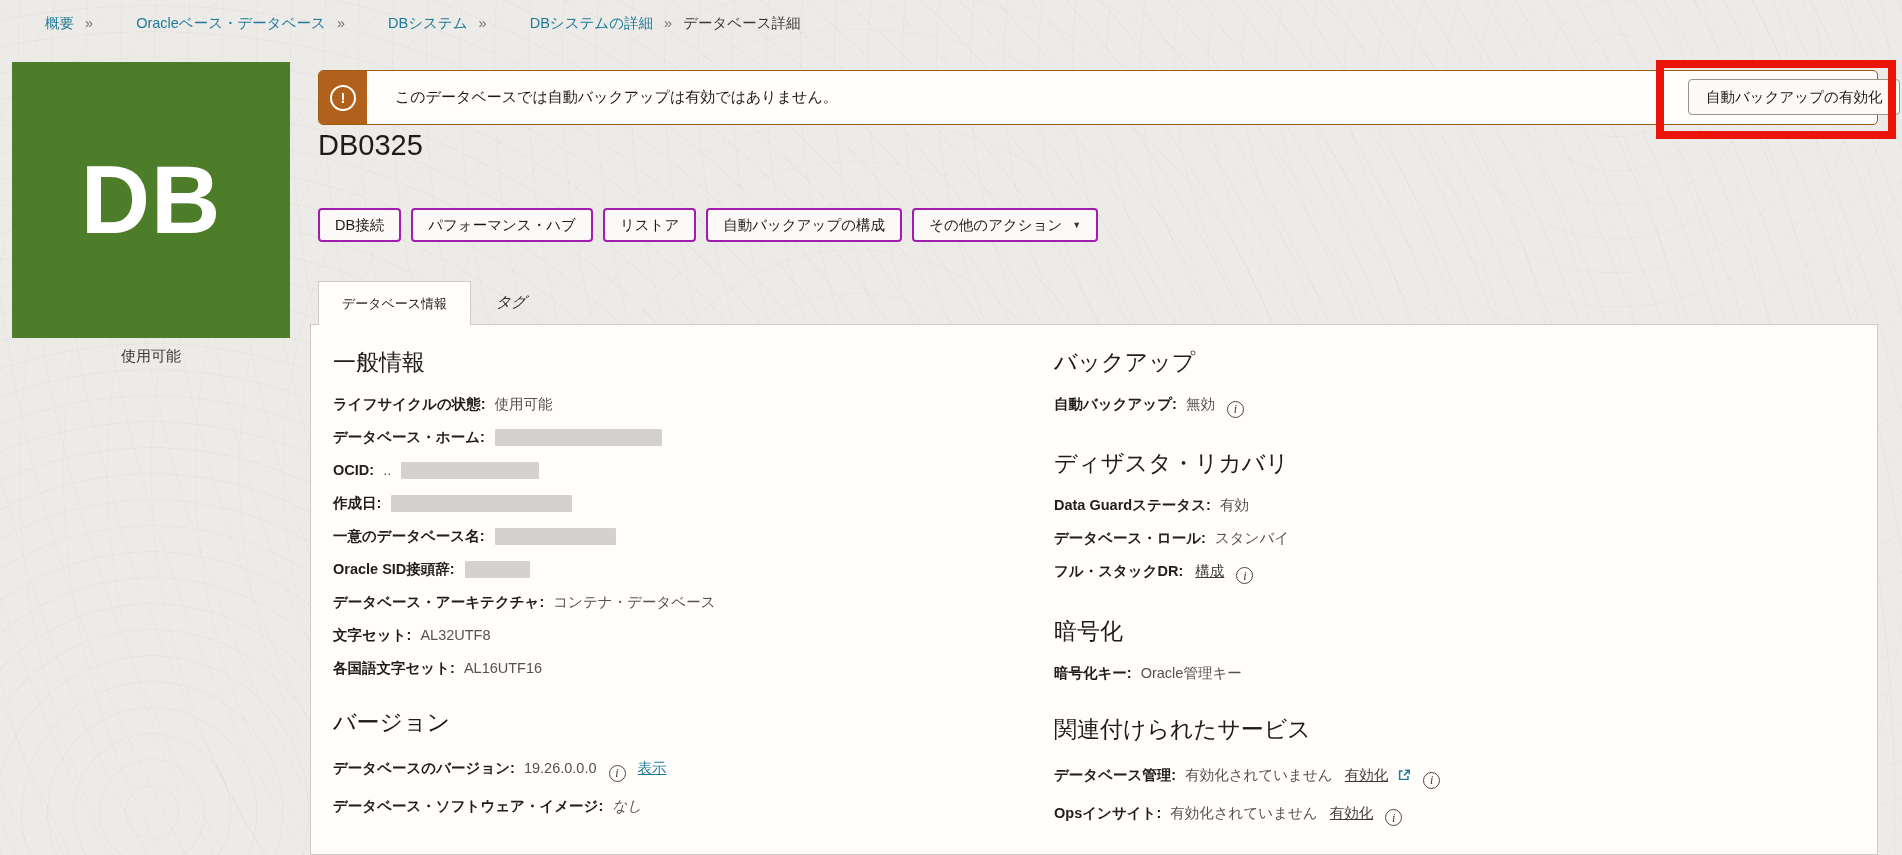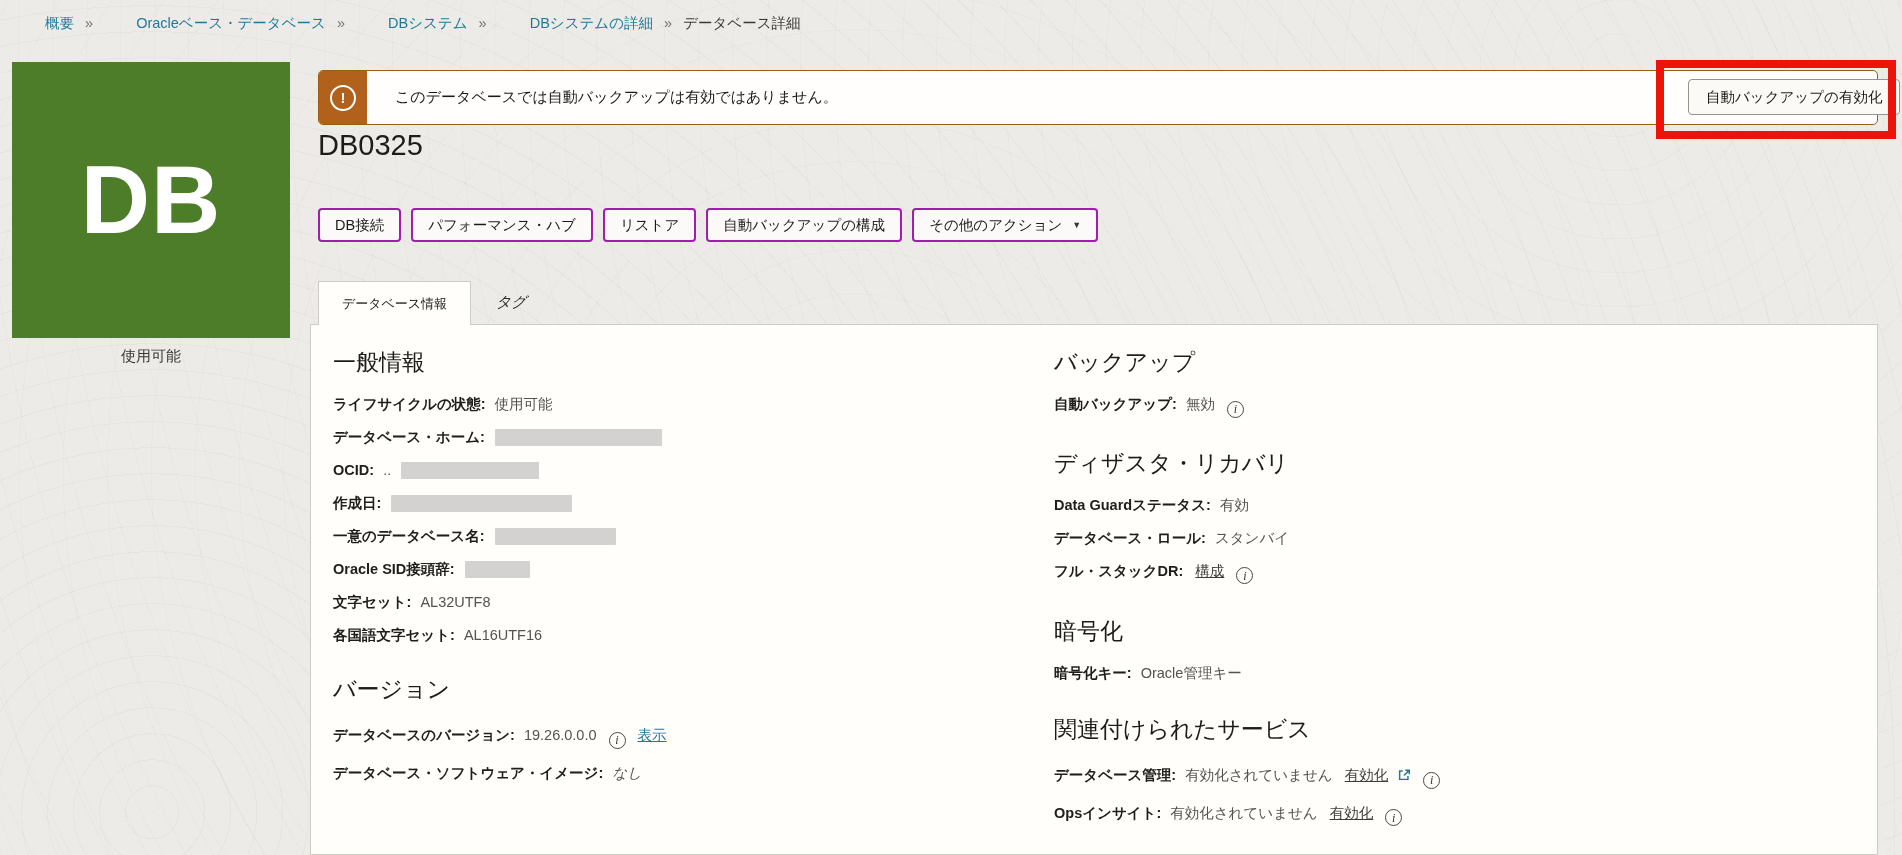--- a/index.html
+++ b/index.html
@@ -158,20 +158,24 @@
     </div>
     <div class="row">
       <span class="lbl">一意のデータベース名:</span>
       <span class="bar bar-unique"></span>
     </div>
     <div class="row">
       <span class="lbl">Oracle SID接頭辞:</span>
       <span class="bar bar-sid"></span>
     </div>
     <div class="row">
+      <span class="lbl">データベース・アーキテクチャ:</span>
+      <span class="val">コンテナ・データベース</span>
+    </div>
+    <div class="row">
       <span class="lbl">文字セット:</span>
       <span class="val">AL32UTF8</span>
     </div>
     <div class="row">
       <span class="lbl">各国語文字セット:</span>
       <span class="val">AL16UTF16</span>
     </div>
 
     <h2>バージョン</h2>
     <div class="row gap-lg">

